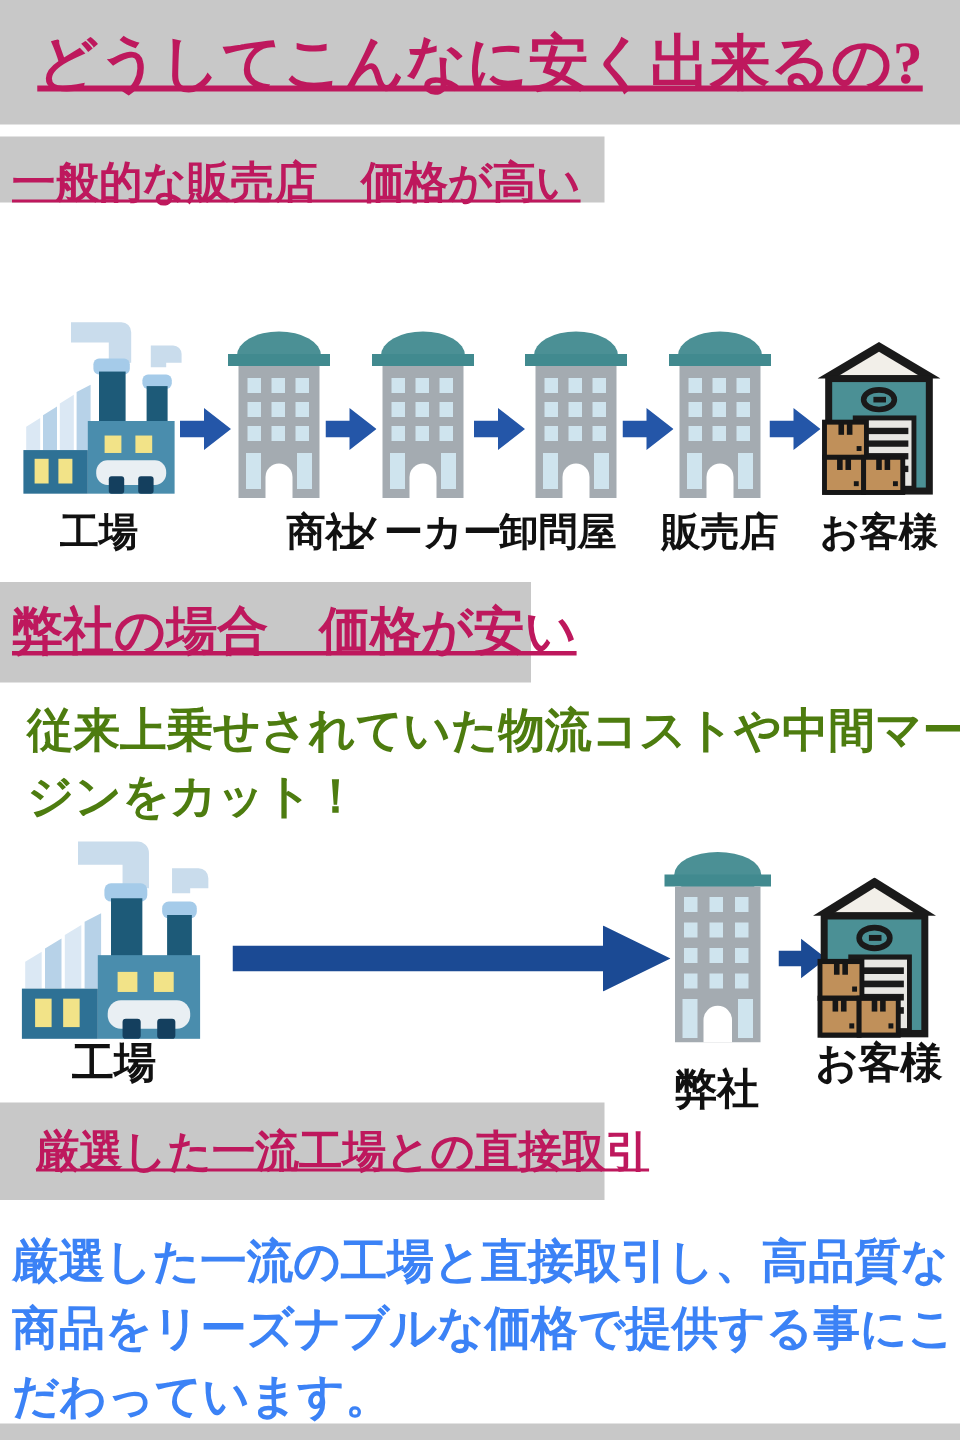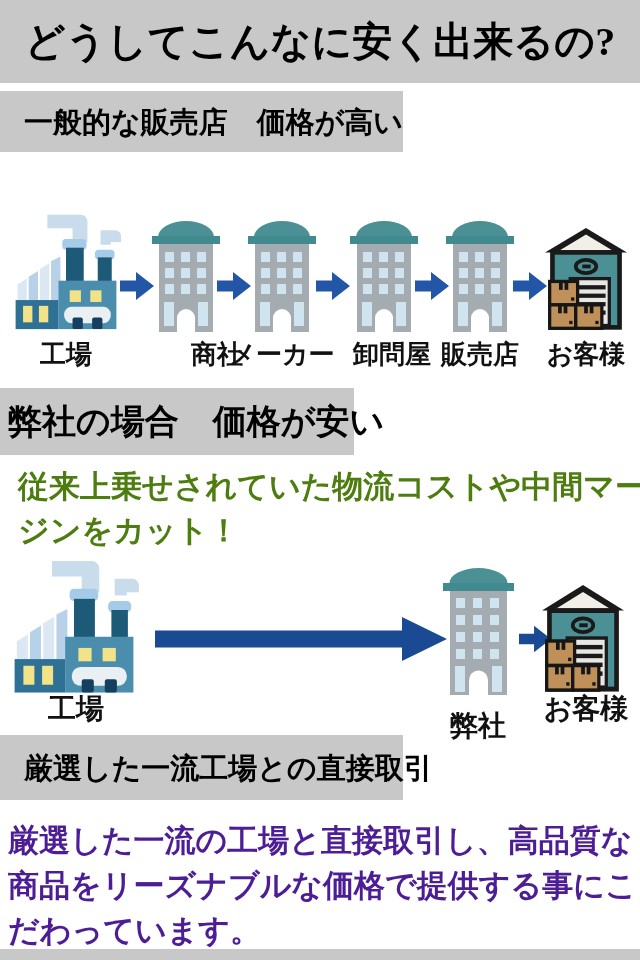--- a/index.html
+++ b/index.html
@@ -1,30 +1,30 @@
 <!DOCTYPE html>
 <html><head>
 <meta charset="utf-8">
 <style>
   html,body{margin:0;padding:0;background:#ffffff;}
   .canvas{
     position:relative;width:640px;height:960px;background:#ffffff;overflow:hidden;
     font-family:"Liberation Serif","DejaVu Serif",serif;color:#1a1a1a;
   }
-  .graybar{position:absolute;background:#c8c8c8;font-weight:700;color:#000000;white-space:nowrap;}
+  .graybar{position:absolute;background:#c8c8c8;font-weight:700;color:#be185d;white-space:nowrap;text-decoration:underline;}
   .header-bar{left:0;top:0;width:640px;height:83px;font-size:40px;line-height:84px;text-align:center;}
-  .bar1{left:0;top:91px;width:403px;height:61px;font-size:29px;line-height:62px;padding-left:8px;box-sizing:border-box;text-align:right;}
+  .bar1{left:0;top:91px;width:403px;height:44px;font-size:29px;line-height:62px;padding-left:8px;box-sizing:border-box;}
   .bar2{left:0;top:388px;width:354px;height:67px;font-size:34px;line-height:68px;padding-left:8px;box-sizing:border-box;}
   .bar3{left:0;top:735px;width:403px;height:65px;font-size:29px;line-height:66px;padding-left:24px;box-sizing:border-box;}
   .bottom-strip{left:0;top:949px;width:640px;height:11px;}
   .abs{position:absolute;}
   .flow-label{position:absolute;transform:translateX(-50%);font-weight:700;font-size:26px;white-space:nowrap;color:#111;}
   .flow-label2{position:absolute;transform:translateX(-50%);font-weight:700;font-size:28px;white-space:nowrap;color:#111;}
   .callout{position:absolute;left:18px;top:465px;width:615px;color:#4d7c0f;font-weight:700;font-size:31px;line-height:44px;white-space:nowrap;}
-  .bodytext{position:absolute;left:8px;top:818px;width:630px;color:#4c1d95;font-weight:700;font-size:31px;line-height:45px;white-space:nowrap;}
+  .bodytext{position:absolute;left:8px;top:818px;width:630px;color:#3b82f6;font-weight:700;font-size:31px;line-height:45px;white-space:nowrap;}
   svg{display:block;}
 </style>
 </head>
 <body>
 
 <div class="canvas">
 
   <div class="graybar header-bar">どうしてこんなに安く出来るの?</div>
 
   <div class="graybar bar1">一般的な販売店　価格が高い</div>
@@ -192,21 +192,21 @@
           <rect x="42" y="82" width="4" height="9"></rect>
             <rect x="48" y="82" width="4" height="9"></rect>
             <rect x="54" y="99" width="3.5" height="3.5"></rect>
         </g>
       </svg>
     </div>
 
     <span class="flow-label" style="left:66px;top:337px;">工場</span>
     <span class="flow-label" style="left:186px;top:337px;margin-left:31px;">商社</span>
     <span class="flow-label" style="left:282px;top:337px;">メーカー</span>
-    <span class="flow-label" style="left:392px;top:337px;">卸問屋</span>
+    <span class="flow-label" style="left:372px;top:337px;">卸問屋</span>
     <span class="flow-label" style="left:480px;top:337px;">販売店</span>
     <span class="flow-label" style="left:586px;top:337px;">お客様</span>
   </div>
 
   <div class="graybar bar2">弊社の場合　価格が安い</div>
 
   <div class="callout">
     <div>従来上乗せされていた物流コストや中間マー</div>
     <div>ジンをカット！</div>
   </div>

